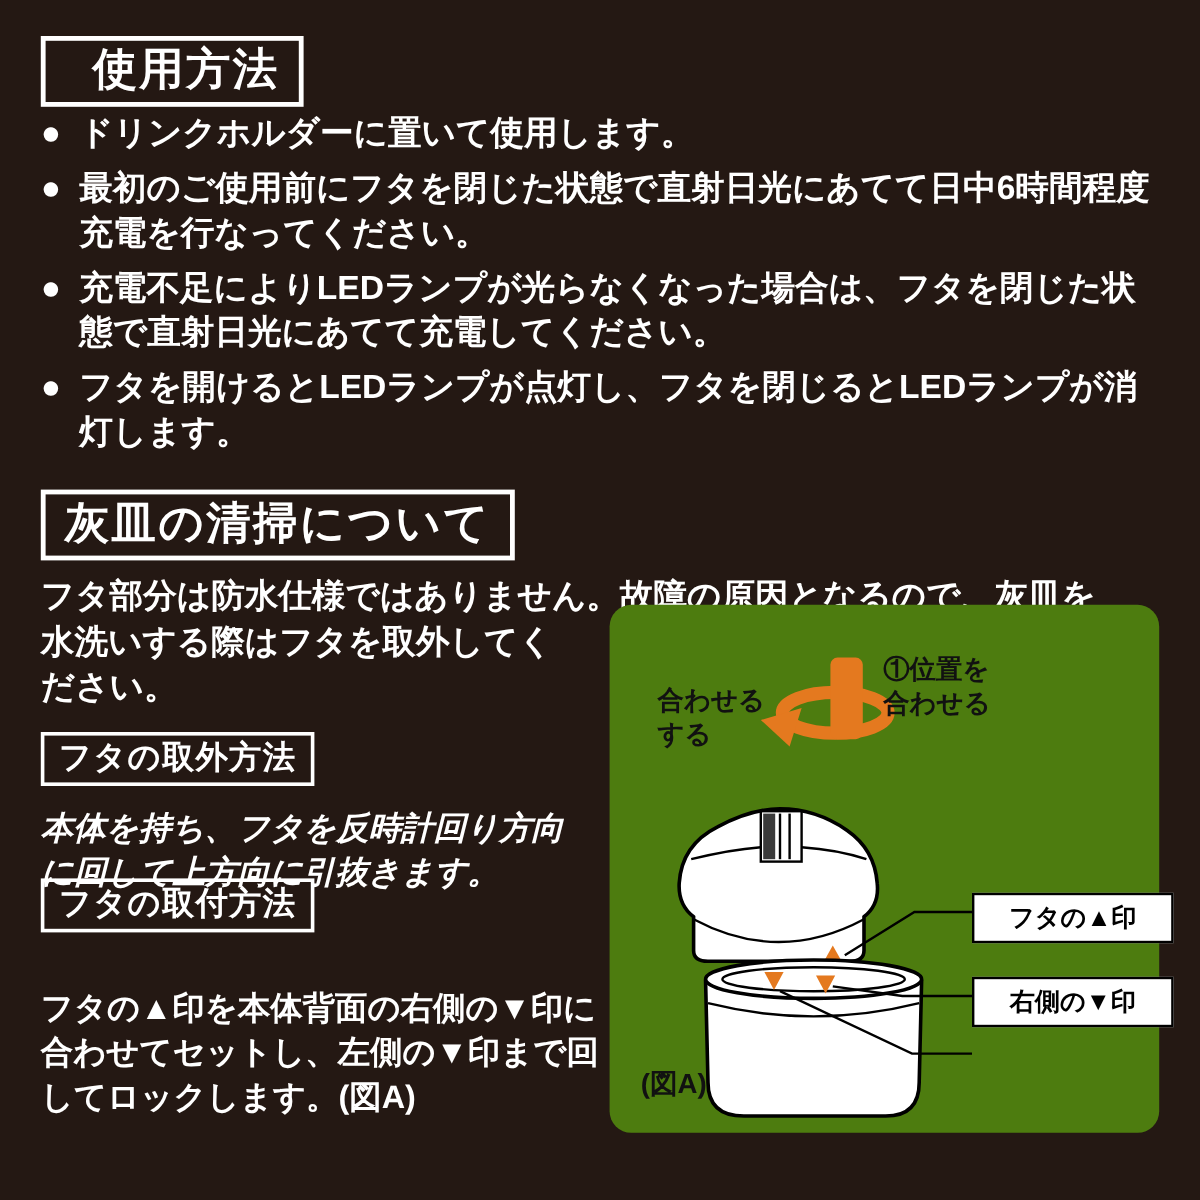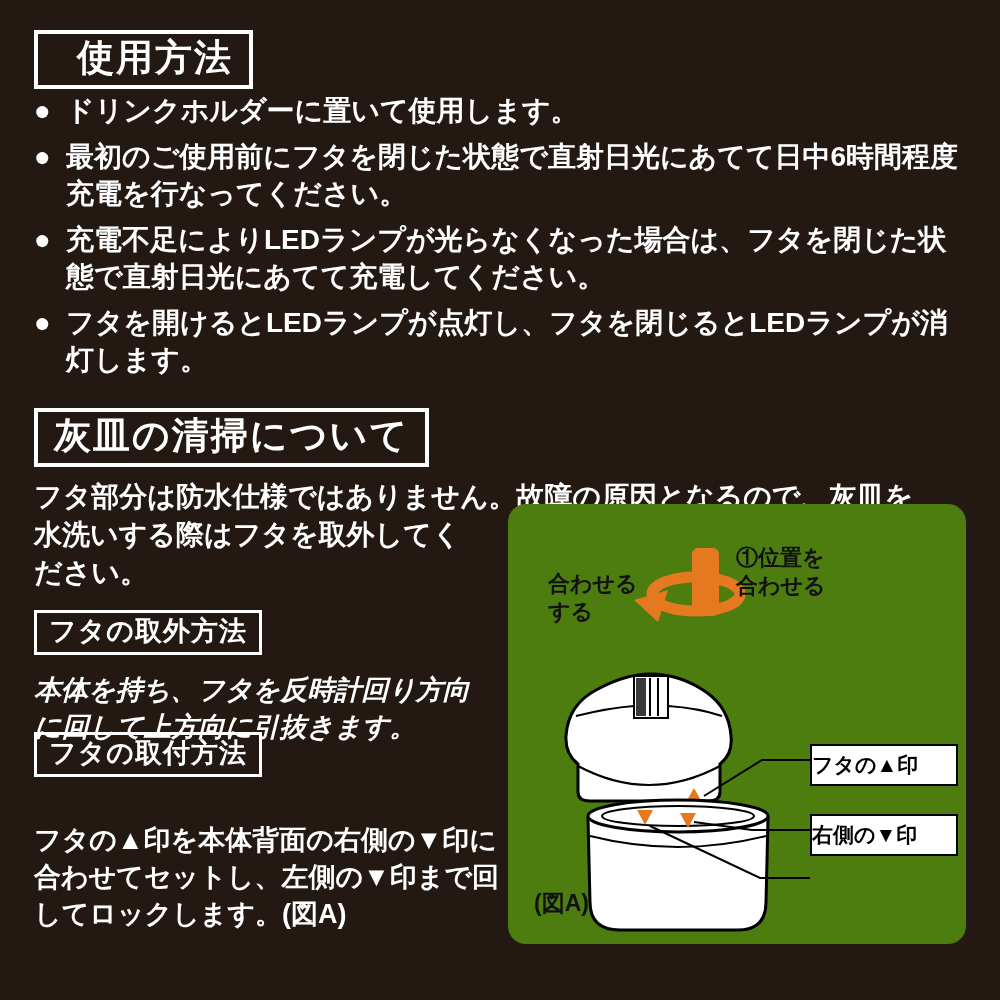--- a/index.html
+++ b/index.html
@@ -44,23 +44,23 @@
     width:458px; height:440px;
     background:#4d7c0f; border-radius:18px;
     color:#111111;
   }
   .figure svg { position:absolute; left:0; top:0; }
   .fig-step {
     position:absolute; font-size:22px; font-weight:bold;
     color:#111; white-space:pre-line; line-height:1.25;
   }
   .fig-label {
-    position:absolute; left:302px; width:148px;
+    position:absolute; left:302px; width:168px;
     border:2px solid #000; background:#fff; color:#000;
-    font-size:21px; font-weight:bold; 
+    font-size:21px; font-weight:bold; text-align:center;
     padding:5px 0;
   }
   .fig-caption {
     position:absolute; left:26px; top:384px;
     font-size:23px; font-weight:bold; color:#111;
   }
 </style>
 </head>
 <body>
 

